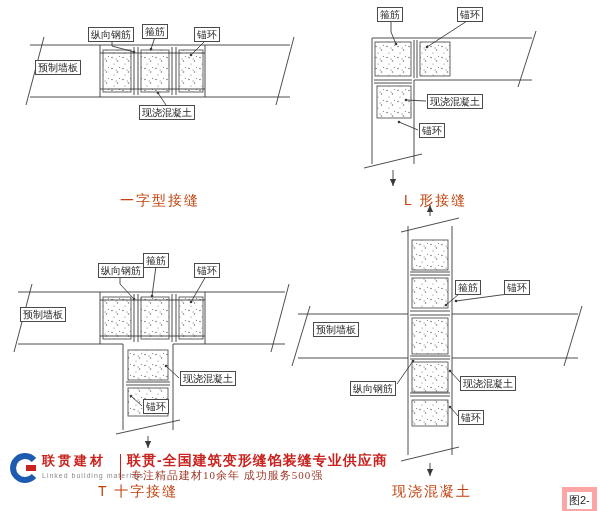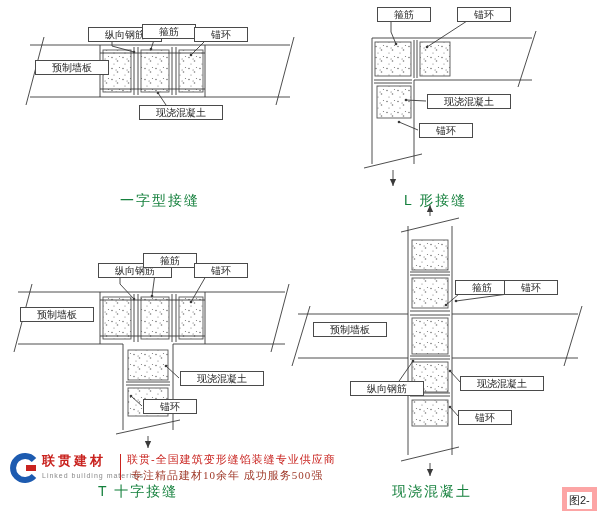--- a/index.html
+++ b/index.html
@@ -3,41 +3,41 @@
 <meta charset="utf-8">
 <style>
   html,body{margin:0;padding:0;background:#fff;}
   #canvas{
     position:relative;width:600px;height:511px;background:#ffffff;
     overflow:hidden;font-family:"Liberation Sans",sans-serif;
   }
   #linework{position:absolute;left:0;top:0;}
   .box{
     position:absolute;border:1px solid #4a4a4a;background:#fff;
-    font-size:10px;line-height:13px;padding:0 16px;color:#1f1f1f;
+    font-size:10px;line-height:13px;padding:0 2px;color:#1f1f1f;
     white-space:nowrap;z-index:3;
   }
   .cap{
-    position:absolute;font-size:14px;color:#15803d;letter-spacing:2px;
+    position:absolute;font-size:14px;color:#c2410c;letter-spacing:2px;
     white-space:nowrap;z-index:3;
   }
   .brand-cn{
     position:absolute;left:42px;top:452px;font-size:13px;font-weight:bold;
     color:#c9231f;letter-spacing:3px;z-index:3;
   }
   .brand-en{
     position:absolute;left:42px;top:472px;font-size:7px;color:#8a8a8a;
     letter-spacing:1px;z-index:3;
   }
   .divider{
     position:absolute;left:120px;top:454px;height:26px;width:0;
     border-left:1px solid #c9231f;z-index:3;
   }
   .slogan{
-    position:absolute;left:127px;top:452px;font-size:11px;font-weight:normal;
+    position:absolute;left:127px;top:452px;font-size:14px;font-weight:bold;
     color:#c9231f;letter-spacing:1px;z-index:3;
   }
   .tagline{
     position:absolute;left:131px;top:468px;font-size:11px;color:#a03a2a;
     letter-spacing:1px;z-index:3;font-family:Liberation Serif, serif;
   }
   .figure{
     position:absolute;left:562px;top:487px;border:5px solid #fca5a5;
     background:#fff;font-size:11px;padding:1px 2px;color:#222;z-index:3;
   }

